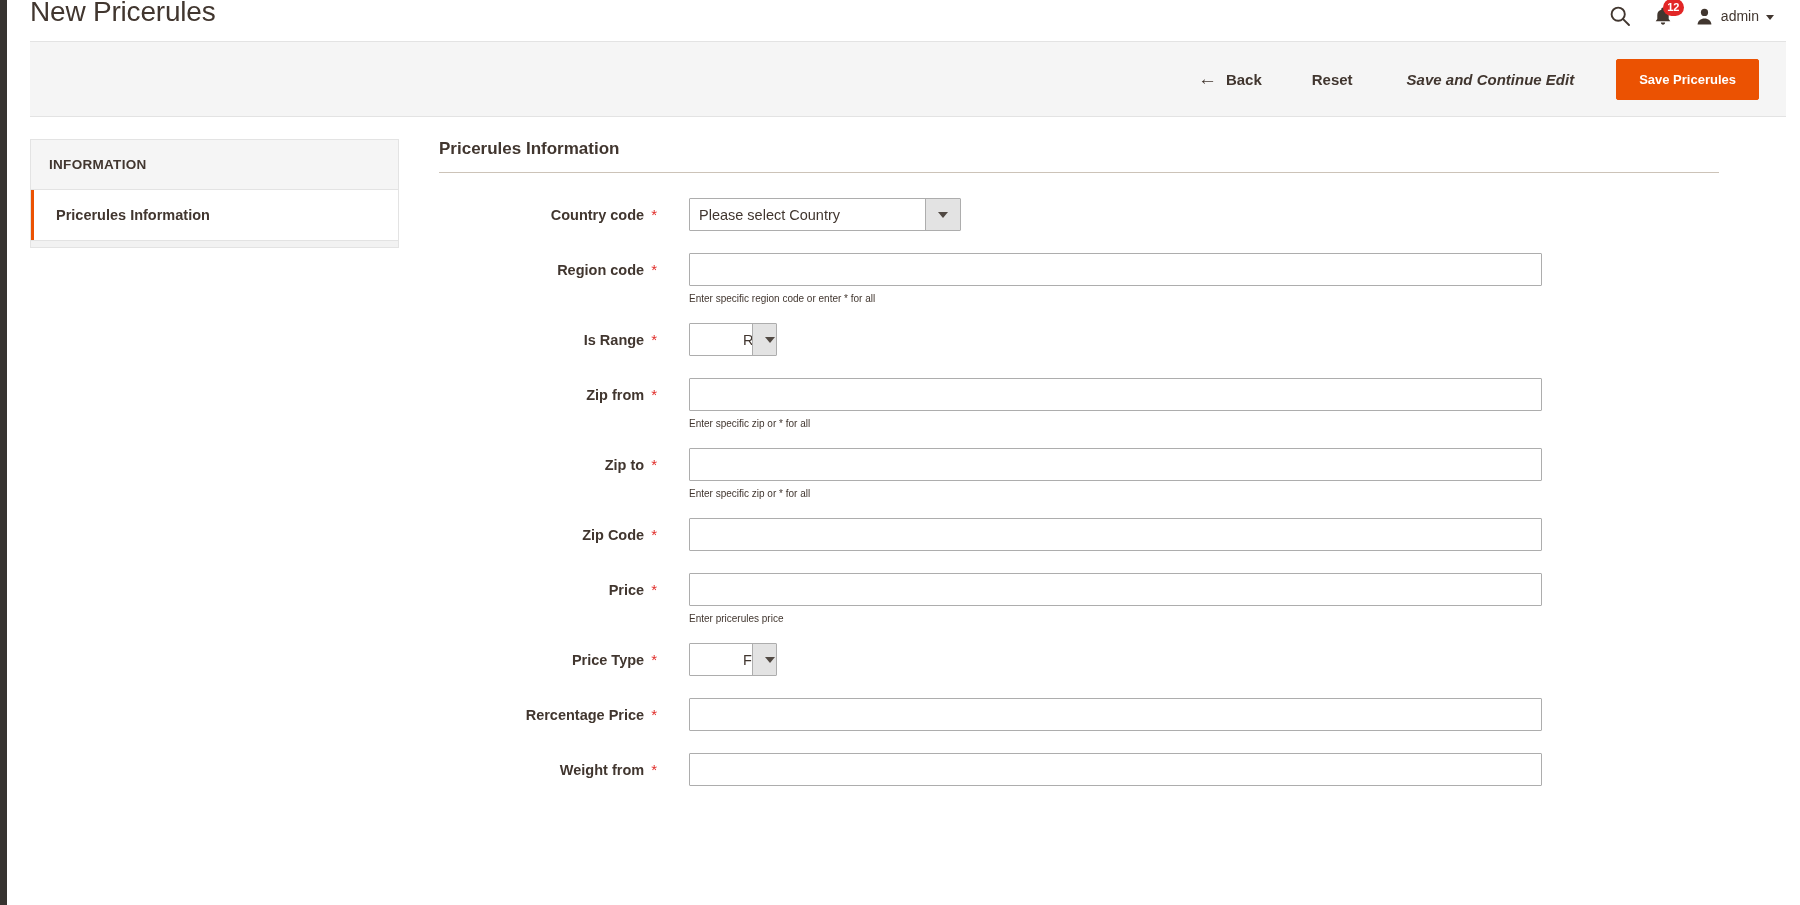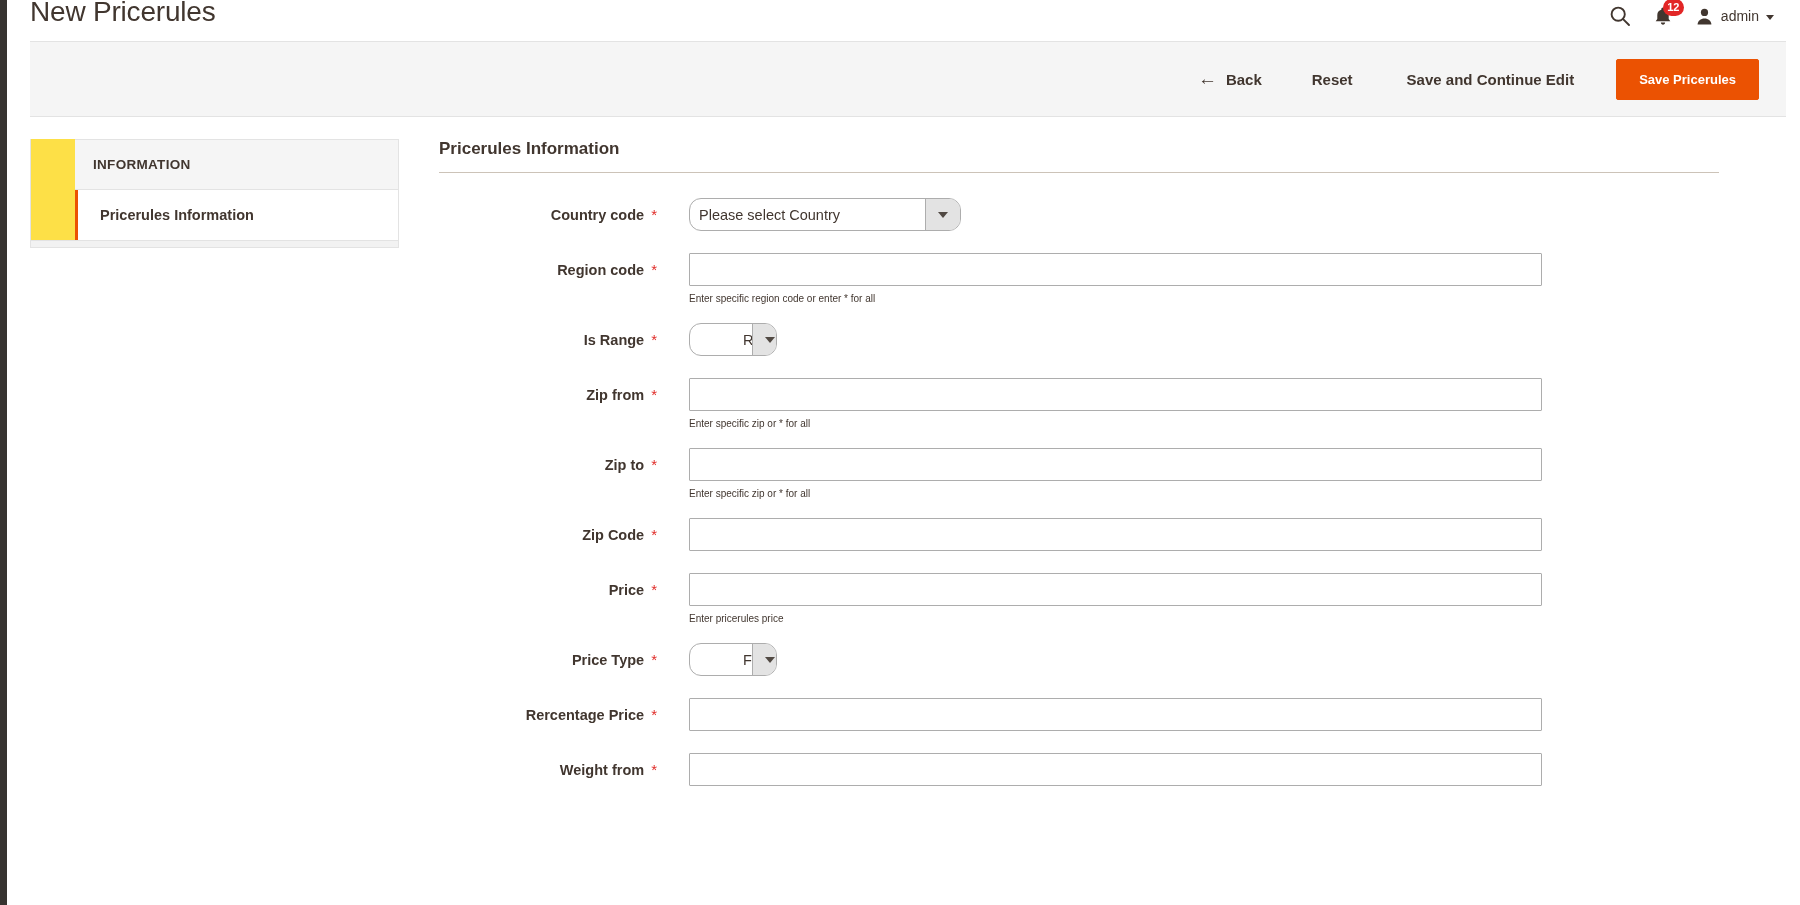--- a/index.html
+++ b/index.html
@@ -123,21 +123,21 @@
     border: none;
     cursor: pointer;
     padding: 8px 14px;
     white-space: nowrap;
     display: flex;
     align-items: center;
     gap: 9px;
   }
   .btn-back { margin-right: 22px; }
   .btn-reset { margin-right: 26px; }
-  .btn-savecont { margin-right: 28px; }
+  .btn-savecont { margin-right: 28px; font-style: italic; }
   .arrow-left {
     display: inline-block;
     font-size: 19px;
     line-height: 1;
     color: #41362f;
     font-weight: 400;
     margin-top: -2px;
   }
   .btn-primary {
     background: #eb5202;
@@ -159,21 +159,20 @@
   
   .side-col {
     width: 392px;
     flex: 0 0 392px;
     padding-left: 23px;
   }
   .side-panel {
     background: #fde047;
     border: 1px solid #e3e3e3;
     border-top: none;
-    padding-left: 44px;
   }
   .side-head {
     background: #f5f5f5;
     border-top: 1px solid #e3e3e3;
     border-bottom: 1px solid #e3e3e3;
     padding: 17px 0 17px 18px;
     font-size: 13.5px;
     font-weight: 700;
     letter-spacing: 0.3px;
     color: #41362f;
@@ -268,21 +267,21 @@
     outline: none;
   }
 
   
   .select-wrap {
     display: inline-flex;
     align-items: stretch;
     border: 1px solid #adadad;
     background: #ffffff;
     height: 33px;
-    border-radius: 12px;
+    border-radius: 1px;
     cursor: pointer;
     overflow: hidden;
   }
   .select-wrap.wide { width: 272px; }
   .select-wrap.narrow { width: 88px; padding-left: 44px; }
   .select-value {
     flex: 1 1 auto;
     display: flex;
     align-items: center;
     padding: 0 9px;

